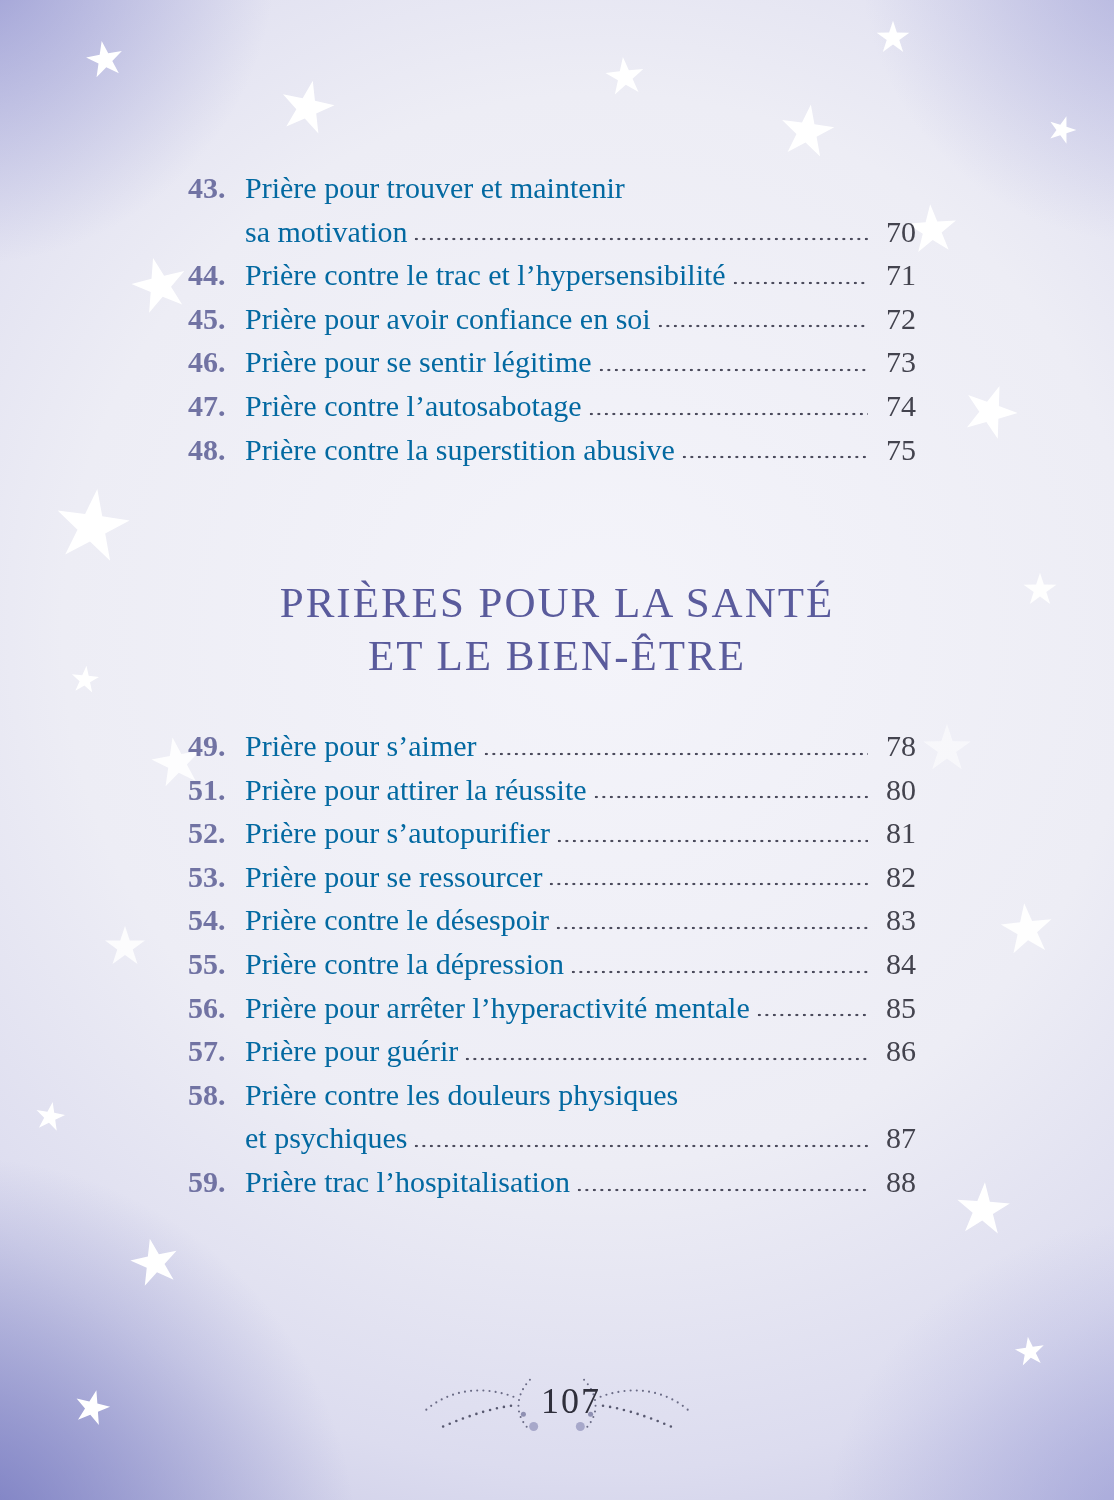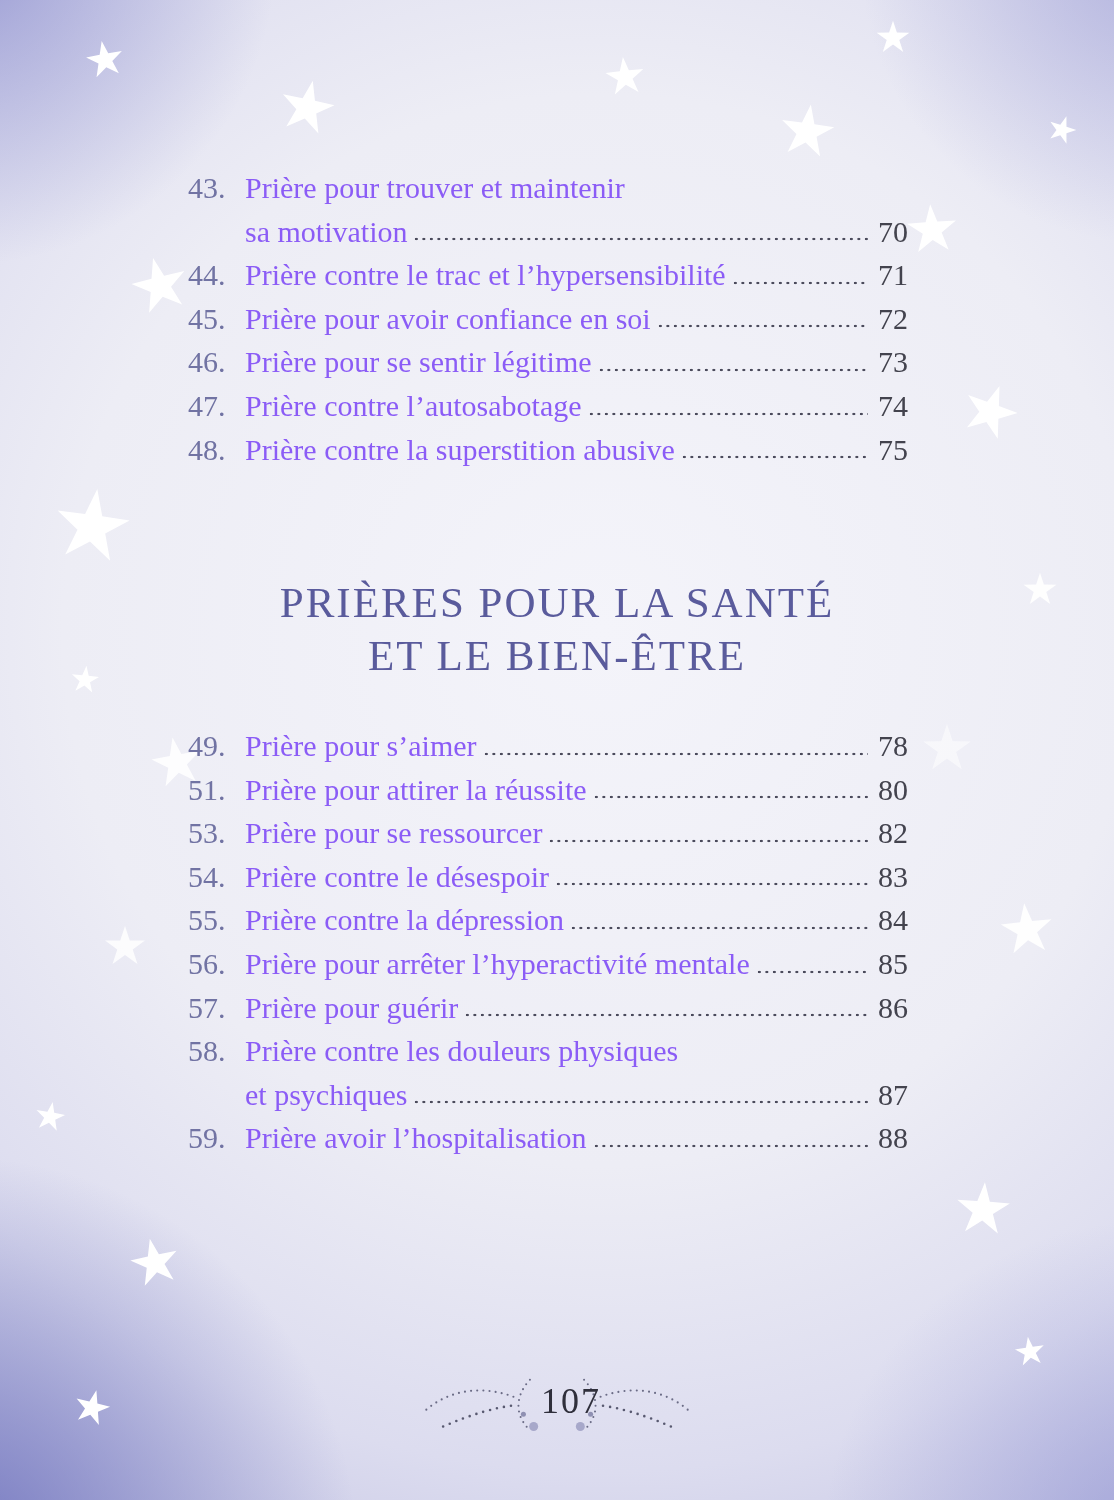--- a/index.html
+++ b/index.html
@@ -15,29 +15,29 @@
   }
   .page{position:absolute;inset:0;}
   
   .star{position:absolute;pointer-events:none;}
   .star svg{display:block;width:100%;height:100%;fill:#ffffff;}
   
   .toc{position:absolute;left:188px;right:190px;font-size:30px;color:#3f3f4c;}
   .toc-1{top:166px;}
   .toc-2{top:724px;}
   .row{display:flex;align-items:baseline;line-height:43.6px;white-space:nowrap;}
-  .num{flex:0 0 57px;color:#7173a3;}
-  .txt{flex:0 0 auto;color:#8b5cf6;}
+  .num{flex:0 0 57px;color:#7173a3;font-weight:bold;}
+  .txt{flex:0 0 auto;color:#0369a1;}
   .leader{
     flex:1 1 auto;min-width:14px;height:6px;align-self:flex-end;
     margin:0 10px 11px 7px;
     background-image:radial-gradient(circle at 2.6px 3px, #4b4b5c 1.3px, rgba(0,0,0,0) 1.55px);
     background-size:7.5px 6px;background-repeat:repeat-x;background-position:left bottom;
   }
-  .pg{flex:0 0 46px;text-align:left;color:#43434e;}
+  .pg{flex:0 0 46px;text-align:center;color:#43434e;}
   
   .heading{
     position:absolute;top:576px;left:0;right:0;margin:0;text-align:center;
     font-size:43px;font-weight:400;letter-spacing:2px;line-height:53px;color:#5a5b9c;
   }
   .heading .hl{display:block;}
   
   .footer{position:absolute;left:0;right:0;top:1368px;height:80px;}
   .flourish{position:absolute;left:417px;top:6px;width:280px;height:62px;}
   .pagenum{
@@ -213,20 +213,26 @@
         <span class="leader"></span>
         <span class="pg">78</span>
       </div>
       <div class="row">
         <span class="num">51.</span>
         <span class="txt">Prière pour attirer la réussite</span>
         <span class="leader"></span>
         <span class="pg">80</span>
       </div>
       <div class="row">
+        <span class="num">52.</span>
+        <span class="txt">Prière pour s’autopurifier</span>
+        <span class="leader"></span>
+        <span class="pg">81</span>
+      </div>
+      <div class="row">
         <span class="num">53.</span>
         <span class="txt">Prière pour se ressourcer</span>
         <span class="leader"></span>
         <span class="pg">82</span>
       </div>
       <div class="row">
         <span class="num">54.</span>
         <span class="txt">Prière contre le désespoir</span>
         <span class="leader"></span>
         <span class="pg">83</span>
@@ -254,21 +260,21 @@
         <span class="txt">Prière contre les douleurs physiques</span>
       </div>
       <div class="row">
         <span class="num"></span>
         <span class="txt">et psychiques</span>
         <span class="leader"></span>
         <span class="pg">87</span>
       </div>
       <div class="row">
         <span class="num">59.</span>
-        <span class="txt">Prière avoir l’hospitalisation</span>
+        <span class="txt">Prière trac l’hospitalisation</span>
         <span class="leader"></span>
         <span class="pg">88</span>
       </div>
     </div>
 
   <div class="footer">
     <svg class="flourish" viewBox="0 0 300 62" aria-hidden="true">
       <defs>
         <g id="fl-side">
           <path d="M10,36 C36,14 72,9 108,24" fill="none" stroke="#6b6c86" stroke-width="2.3" stroke-linecap="round" stroke-dasharray="0 6.6"></path>

